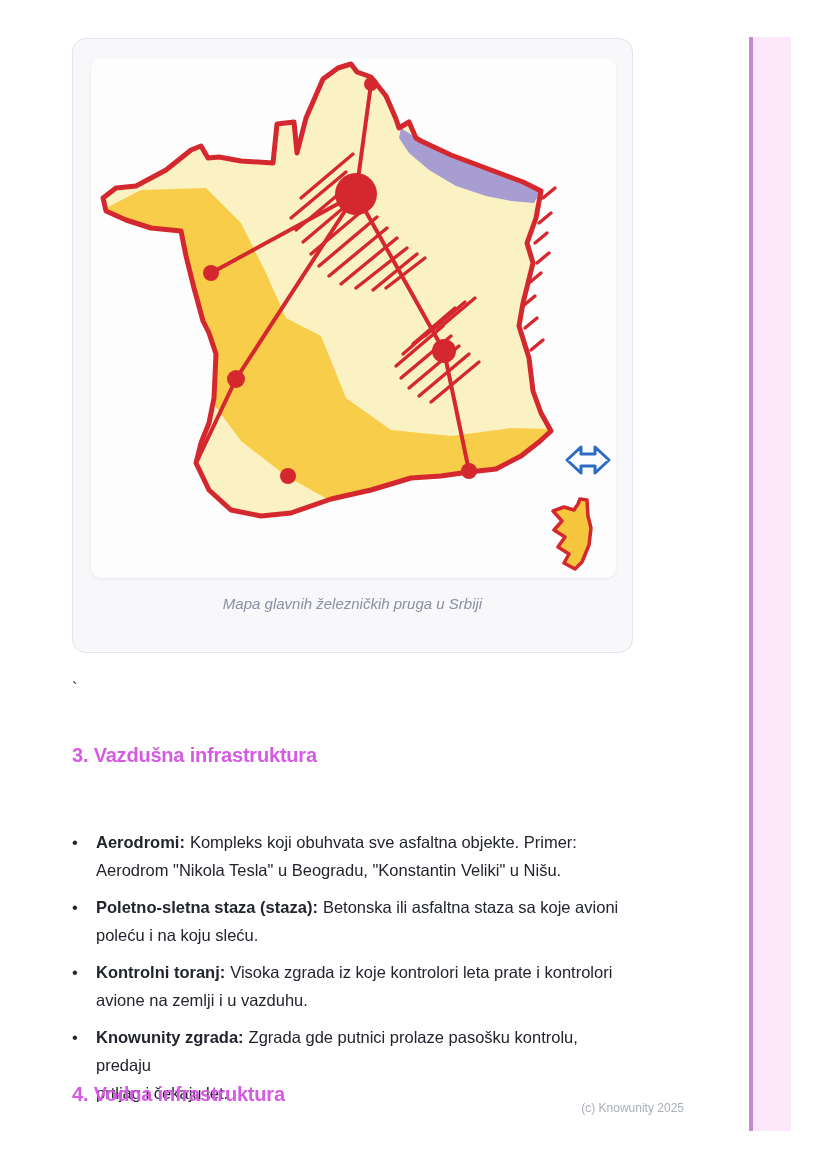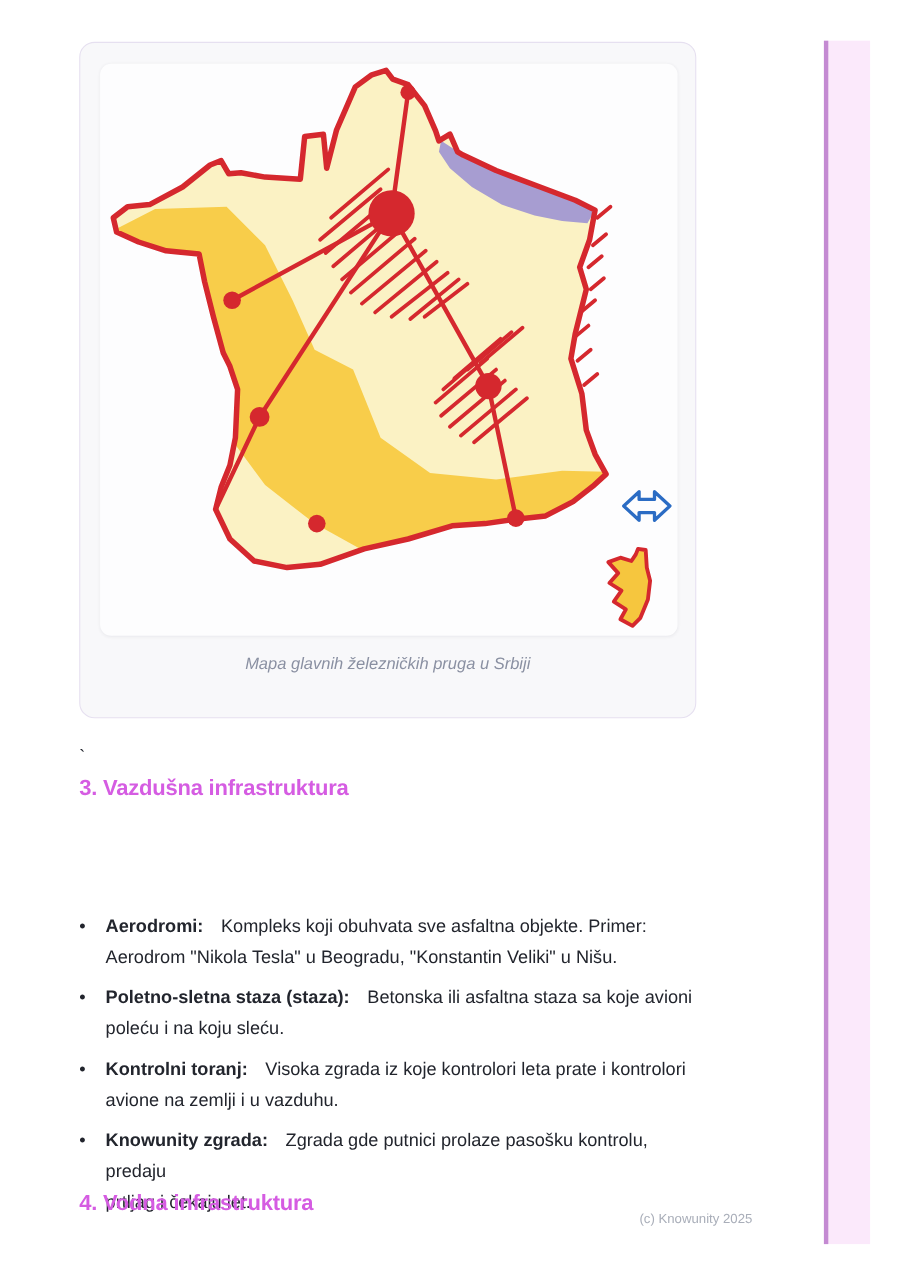--- a/index.html
+++ b/index.html
@@ -17,28 +17,28 @@
                     font-style:italic; font-size:15px; color:#8a90a2; }
 
   
   .margin-bar { position:absolute; left:749px; top:37px; width:42px; height:1094px;
                 background:#fbe9fb; border-left:4px solid #c48ad2; }
 
   
   .stray { position:absolute; left:72px; top:680px; font-size:16px; color:#22252d; }
   .h-section { position:absolute; left:72px; font-size:20px; font-weight:700;
                color:#d55ce2; letter-spacing:-0.2px; }
-  .h3 { top:706px; }
+  .h3 { top:744px; }
   .h4 { top:1083px; }
   .intro { position:absolute; left:72px; top:788px; font-size:16.5px; line-height:26px; }
   .bullet-list { position:absolute; left:72px; top:828px; width:560px; }
   .bullet-item { display:flex; margin-bottom:9px; font-size:16.5px; line-height:28px; }
   .bullet-marker { width:24px; flex:0 0 24px; }
   .bullet-text { flex:1; }
-  .term { font-weight:700; padding-right:16px;margin-top:37px; }
+  .term { font-weight:700; padding-right:5px;margin-top:37px; }
 
   .watermark { position:absolute; top:1101px; right:52px; font-size:12px;
                color:#a9aeb9; z-index:5; }
 
   svg .outline { fill:none; stroke:#d5282e; stroke-width:5; stroke-linejoin:round; stroke-linecap:round; }
   svg .rail { stroke:#d5282e; stroke-width:4; stroke-linecap:round; fill:none; }
   svg .hatch { stroke:#d5282e; stroke-width:3.4; stroke-linecap:round; }
   svg .dot { fill:#d5282e; }
 </style>
 </head>

